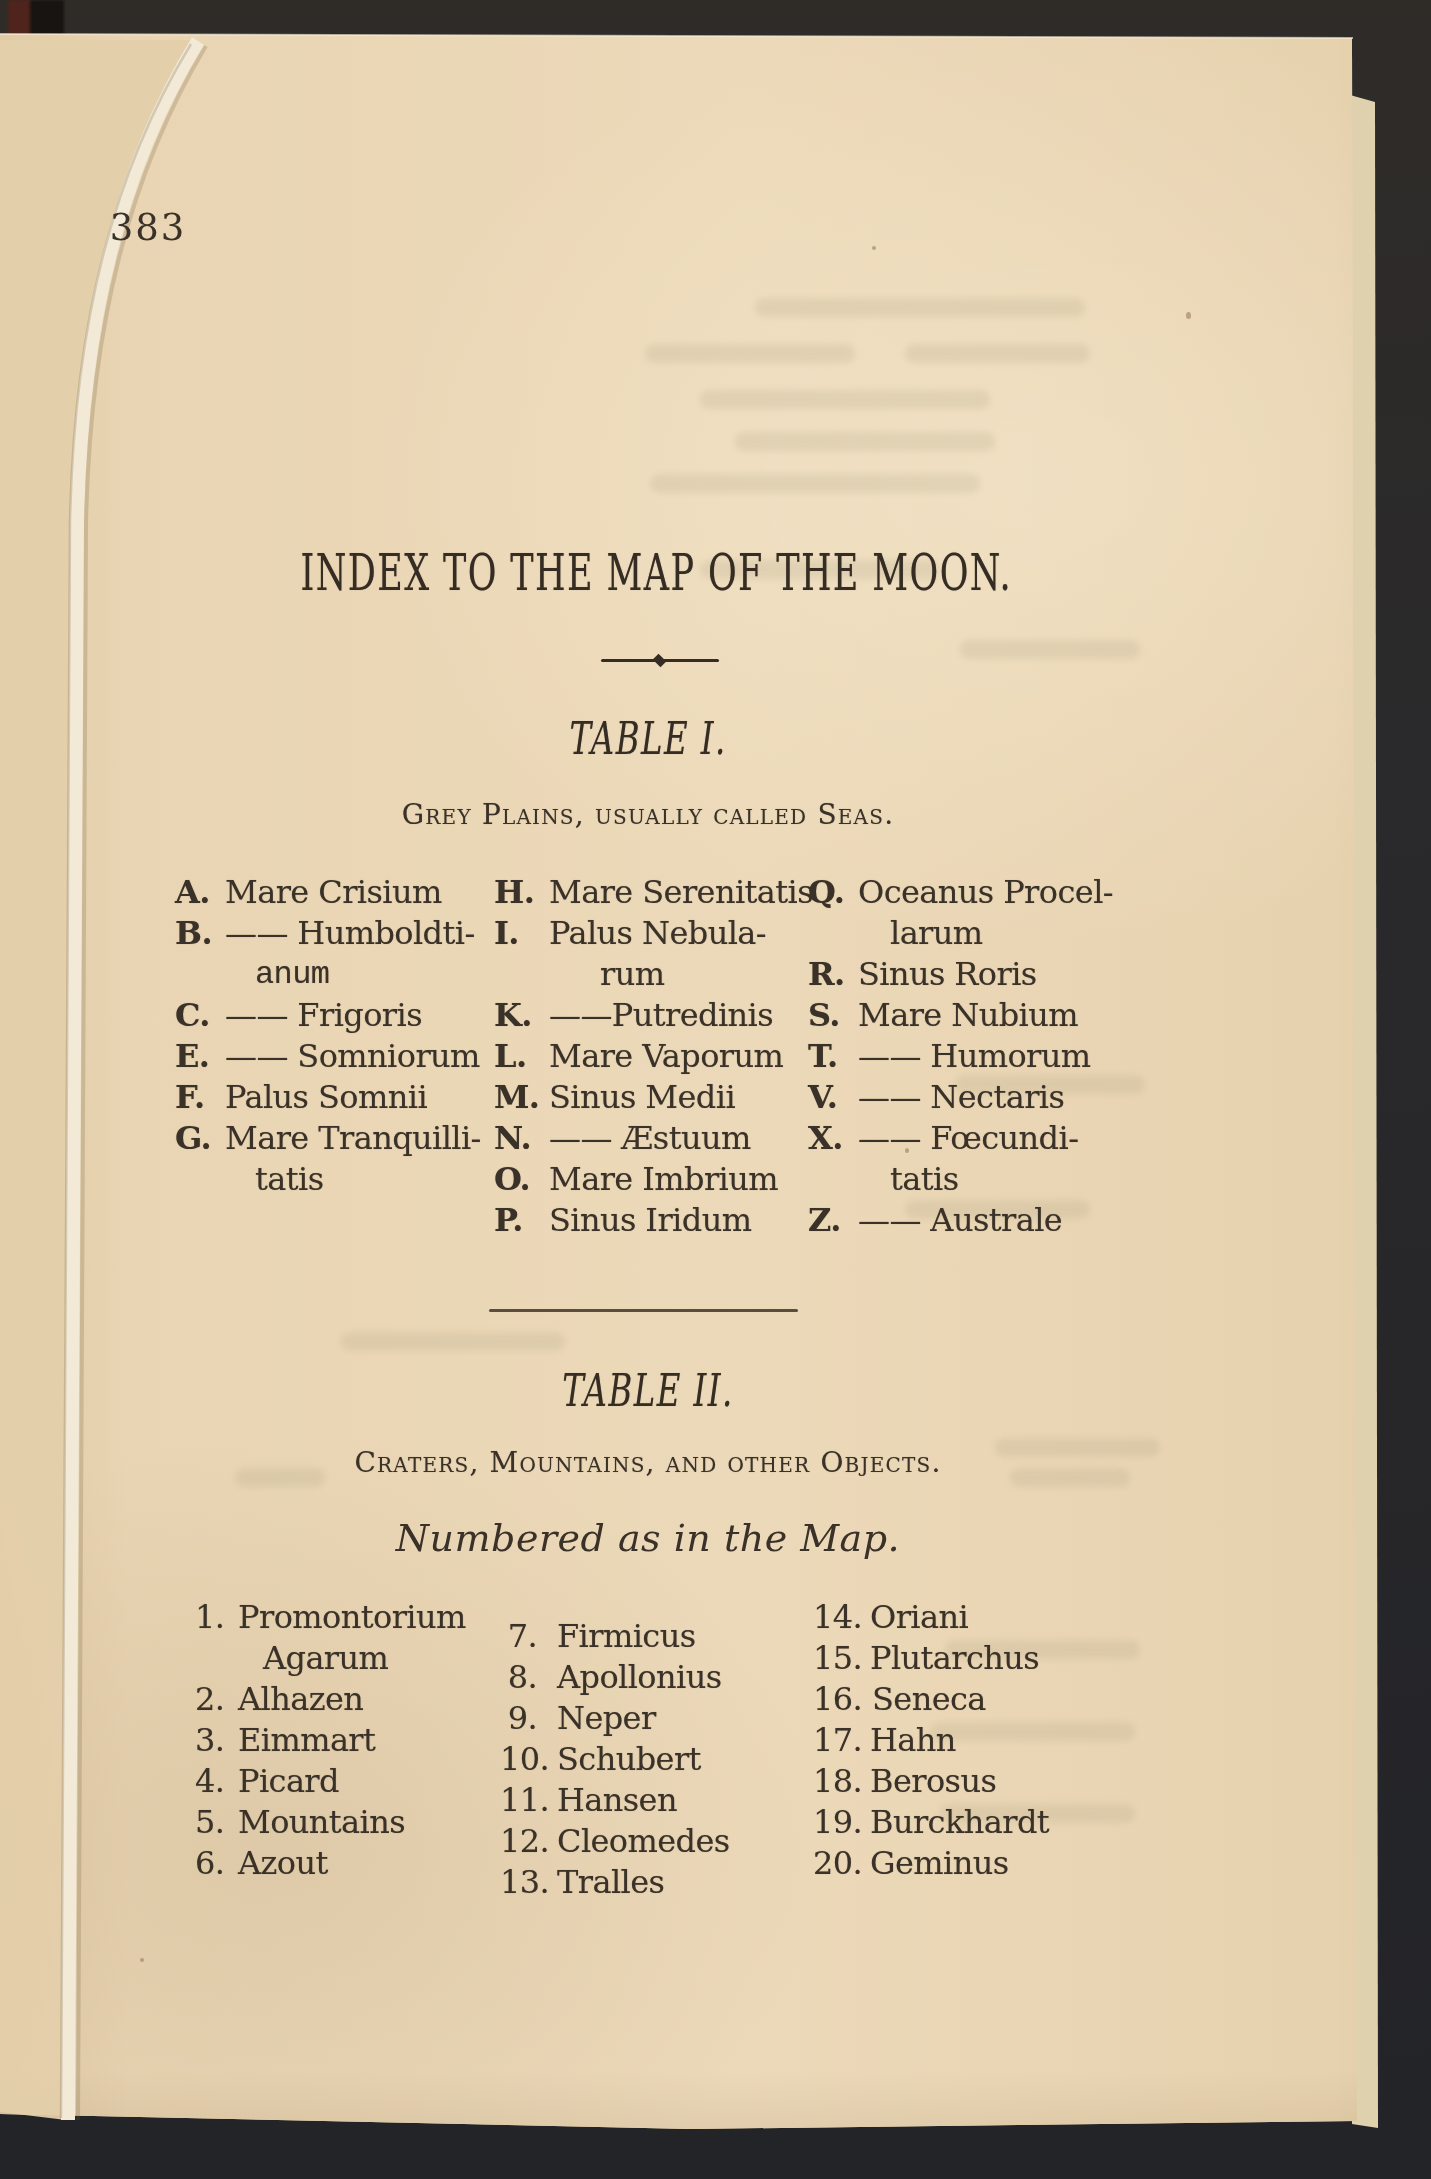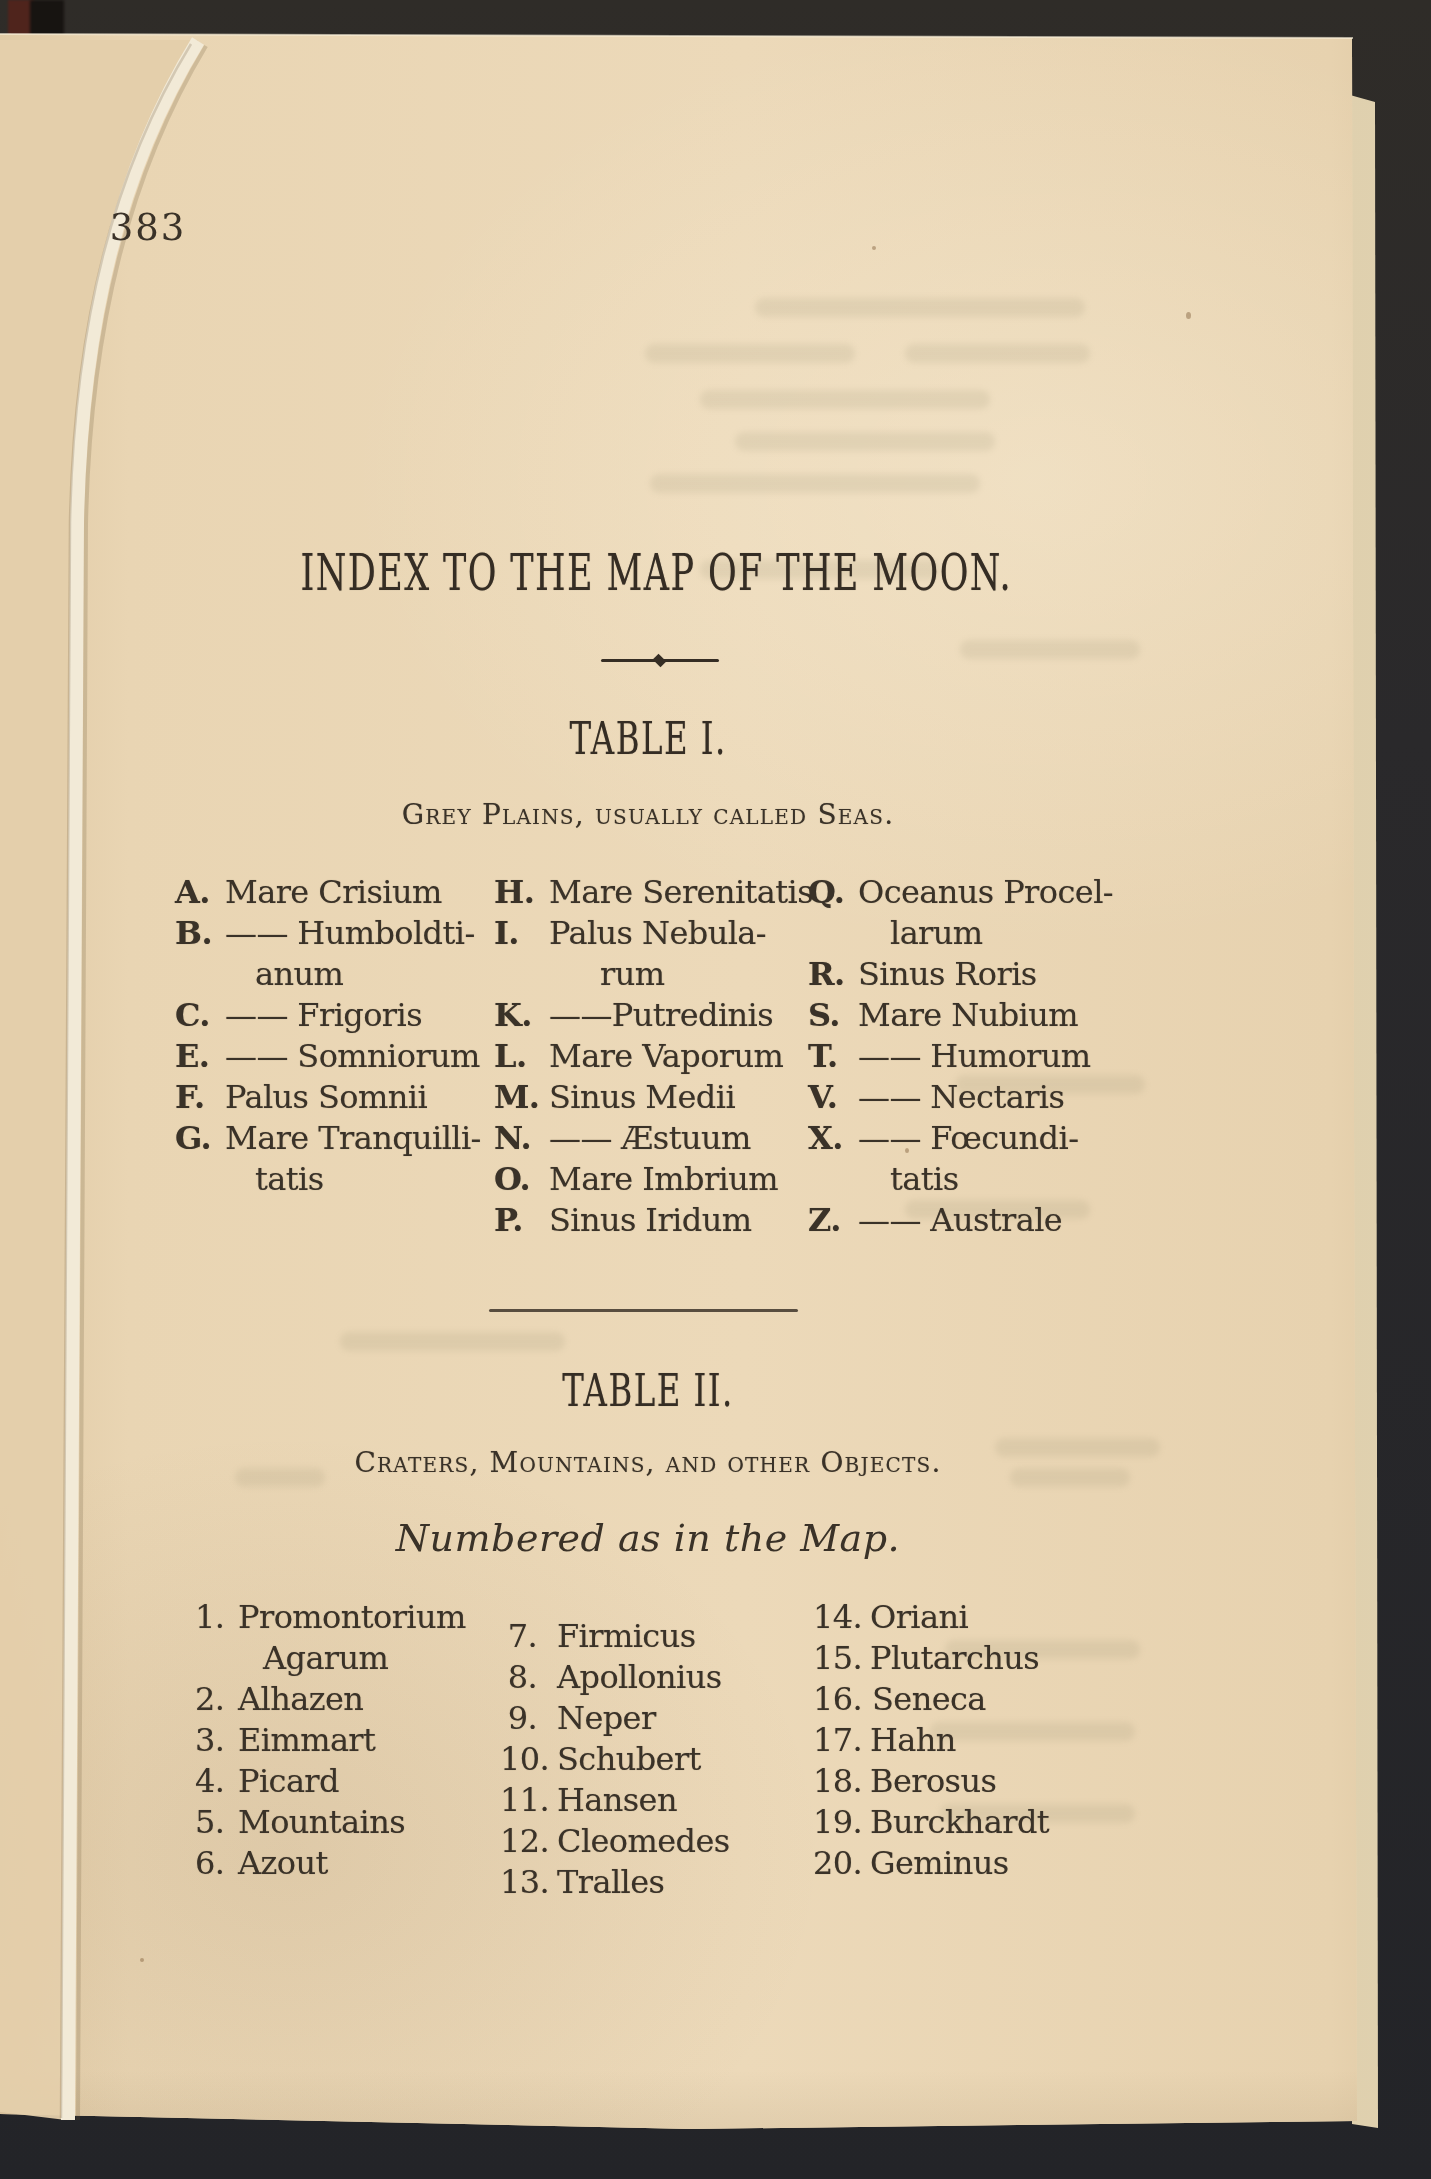--- a/index.html
+++ b/index.html
@@ -53,21 +53,21 @@
   .main-title{top:544px;}
   .main-title span{
     display:inline-block;font-size:50px;letter-spacing:2px;color:var(--head-ink);
     transform:scaleX(0.70);transform-origin:center;
     text-shadow:0 0 1px rgba(55,45,35,.45);
   }
   .ornament{position:absolute;left:601px;top:656px;width:118px;height:10px;}
   .ornament .bar{position:absolute;left:0;top:3px;width:118px;height:3px;background:var(--head-ink);border-radius:2px;}
   .ornament .dia{position:absolute;left:53px;top:-1px;width:11px;height:11px;background:var(--head-ink);
     transform:rotate(45deg) scale(1,0.75);}
-  .table-head{font-size:45px;letter-spacing:2px;color:var(--head-ink);}
+  .table-head{font-size:45px;letter-spacing:2px;color:var(--head-ink);font-style:italic;}
   .table-head span{display:inline-block;transform:scaleX(0.72);transform-origin:center;text-shadow:0 0 1px rgba(55,45,35,.4);}
   .t1-head{top:712px;}
   .t2-head{top:1364px;}
   .subhead{font-variant:small-caps;font-size:28px;letter-spacing:1.2px;color:var(--ink);
     text-shadow:0 0 1px rgba(55,45,35,.35);}
   .t1-sub{top:798px;}
   .t2-sub{top:1446px;}
   .note{top:1516px;font-style:italic;font-size:38px;letter-spacing:.5px;color:var(--ink);}
   .divider{position:absolute;left:489px;top:1309px;width:309px;height:3px;background:rgba(55,46,36,.82);border-radius:2px;}
 
@@ -135,21 +135,21 @@
 
   <div class="centered table-head t1-head">
     <span>TABLE I.</span>
   </div>
   <div class="centered subhead t1-sub">Grey Plains, usually called Seas.</div>
 
   <div id="table1">
       <div class="col" style="left: 175px; top: 872px;">
         <div class="trow"><span class="tkey bold" style="width: 50px;">A.</span><span>Mare Crisium</span></div>
         <div class="trow"><span class="tkey bold" style="width: 50px;">B.</span><span>—— Humboldti-</span></div>
-        <div class="trow" style="padding-left: 80px;">anum</div>
+        <div class="trow" style="padding-left: 80px; font-family: Liberation Mono, monospace;">anum</div>
         <div class="trow"><span class="tkey bold" style="width: 50px;">C.</span><span>—— Frigoris</span></div>
         <div class="trow"><span class="tkey bold" style="width: 50px;">E.</span><span>—— Somniorum</span></div>
         <div class="trow"><span class="tkey bold" style="width: 50px;">F.</span><span>Palus Somnii</span></div>
         <div class="trow"><span class="tkey bold" style="width: 50px;">G.</span><span>Mare Tranquilli-</span></div>
         <div class="trow" style="padding-left: 80px;">tatis</div>
       </div>
       <div class="col" style="left: 494px; top: 872px;">
         <div class="trow"><span class="tkey bold" style="width: 55px;">H.</span><span>Mare Serenitatis</span></div>
         <div class="trow"><span class="tkey bold" style="width: 55px;">I.</span><span>Palus Nebula-</span></div>
         <div class="trow" style="padding-left: 106px;">rum</div>

